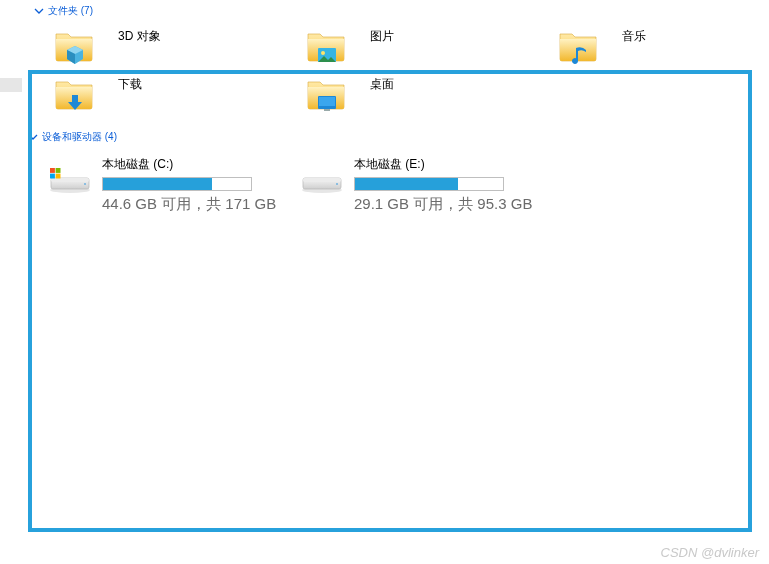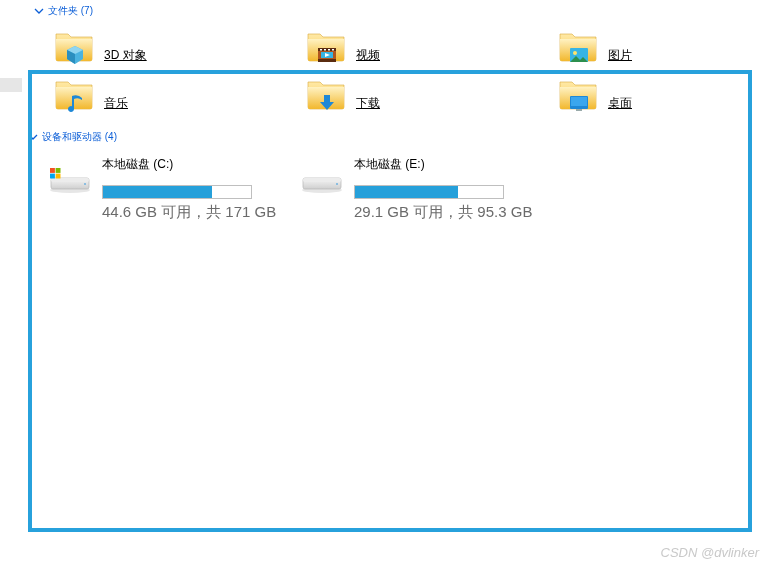--- a/index.html
+++ b/index.html
@@ -26,25 +26,24 @@
     width: 10px; height: 10px;
     display: inline-flex; align-items: center; justify-content: center;
   }
   .grid {
     display: grid;
     grid-template-columns: repeat(3, 252px);
     padding-left: 50px;
   }
   .folder-item {
     display: flex;
-    align-items: flex-end;
-    gap: 10px;
+    align-items: flex-start;
+    gap: 24px;
     padding: 6px 4px;
     cursor: pointer;
-    text-decoration: underline;
   }
   .folder-item .icon {
     width: 40px; height: 36px;
     position: relative;
     flex: 0 0 40px;
   }
   .folder-base {
     position: absolute; inset: 0;
   }
   .folder-label {
@@ -83,21 +82,21 @@
     position: relative;
     margin-top: 12px;
   }
   .drive-body {
     flex: 1;
     padding-top: 2px;
   }
   .drive-name {
     color: #000;
     font-size: 12px;
-    margin-bottom: 12px;
+    margin-bottom: 4px;
   }
   .bar {
     width: 150px;
     height: 14px;
     border: 1px solid #bfbfbf;
     background: #fff;
     margin-bottom: 4px;
     position: relative;
   }
   .bar-fill {
@@ -143,40 +142,20 @@
     <path d="M2 6 h12 l3 3 h21 v22 a2 2 0 0 1 -2 2 h-32 a2 2 0 0 1 -2 -2 z" fill="url(#fgrad)" stroke="#d9a93a" stroke-width="0.6"></path>
     <path d="M2 11 h36 v20 a2 2 0 0 1 -2 2 h-32 a2 2 0 0 1 -2 -2 z" fill="url(#fgrad2)"></path>
   </svg>
         <svg class="overlay-badge" viewBox="0 0 22 22">
           <path d="M11 2 L19 6 L19 15 L11 20 L3 15 L3 6 Z" fill="#4ab3e0"></path>
           <path d="M11 2 L19 6 L11 10 L3 6 Z" fill="#8fd5f0"></path>
           <path d="M11 10 L11 20 L3 15 L3 6 Z" fill="#2b8fbf"></path>
         </svg>
       </span>
     <span class="folder-label">3D 对象</span>
-    </div>
-    <div class="folder-item">
-    <span class="icon">
-        <svg class="folder-base" viewBox="0 0 40 36">
-    <path d="M2 6 h12 l3 3 h21 v22 a2 2 0 0 1 -2 2 h-32 a2 2 0 0 1 -2 -2 z" fill="url(#fgrad)" stroke="#d9a93a" stroke-width="0.6"></path>
-    <path d="M2 11 h36 v20 a2 2 0 0 1 -2 2 h-32 a2 2 0 0 1 -2 -2 z" fill="url(#fgrad2)"></path>
-  </svg>
-        <svg class="overlay-badge" viewBox="0 0 22 22">
-          <rect x="2" y="4" width="18" height="14" rx="1" fill="#b0561e"></rect>
-          <rect x="2" y="4" width="18" height="3" fill="#5a2c10"></rect>
-          <rect x="2" y="15" width="18" height="3" fill="#5a2c10"></rect>
-          <rect x="4" y="5" width="2" height="1.5" fill="#fff"></rect>
-          <rect x="8" y="5" width="2" height="1.5" fill="#fff"></rect>
-          <rect x="12" y="5" width="2" height="1.5" fill="#fff"></rect>
-          <rect x="16" y="5" width="2" height="1.5" fill="#fff"></rect>
-          <rect x="5" y="8" width="12" height="6" fill="#36b4e4"></rect>
-          <path d="M9 9 l5 2 l-5 2 z" fill="#fff"></path>
-        </svg>
-      </span>
-    <span class="folder-label">视频</span>
     </div>
     <div class="folder-item">
     <span class="icon">
         <svg class="folder-base" viewBox="0 0 40 36">
     <path d="M2 6 h12 l3 3 h21 v22 a2 2 0 0 1 -2 2 h-32 a2 2 0 0 1 -2 -2 z" fill="url(#fgrad)" stroke="#d9a93a" stroke-width="0.6"></path>
     <path d="M2 11 h36 v20 a2 2 0 0 1 -2 2 h-32 a2 2 0 0 1 -2 -2 z" fill="url(#fgrad2)"></path>
   </svg>
         <svg class="overlay-badge" viewBox="0 0 22 22">
           <rect x="2" y="4" width="18" height="14" rx="1" fill="#36b4e4"></rect>
           <circle cx="7" cy="9" r="2" fill="#ffe36b"></circle>

